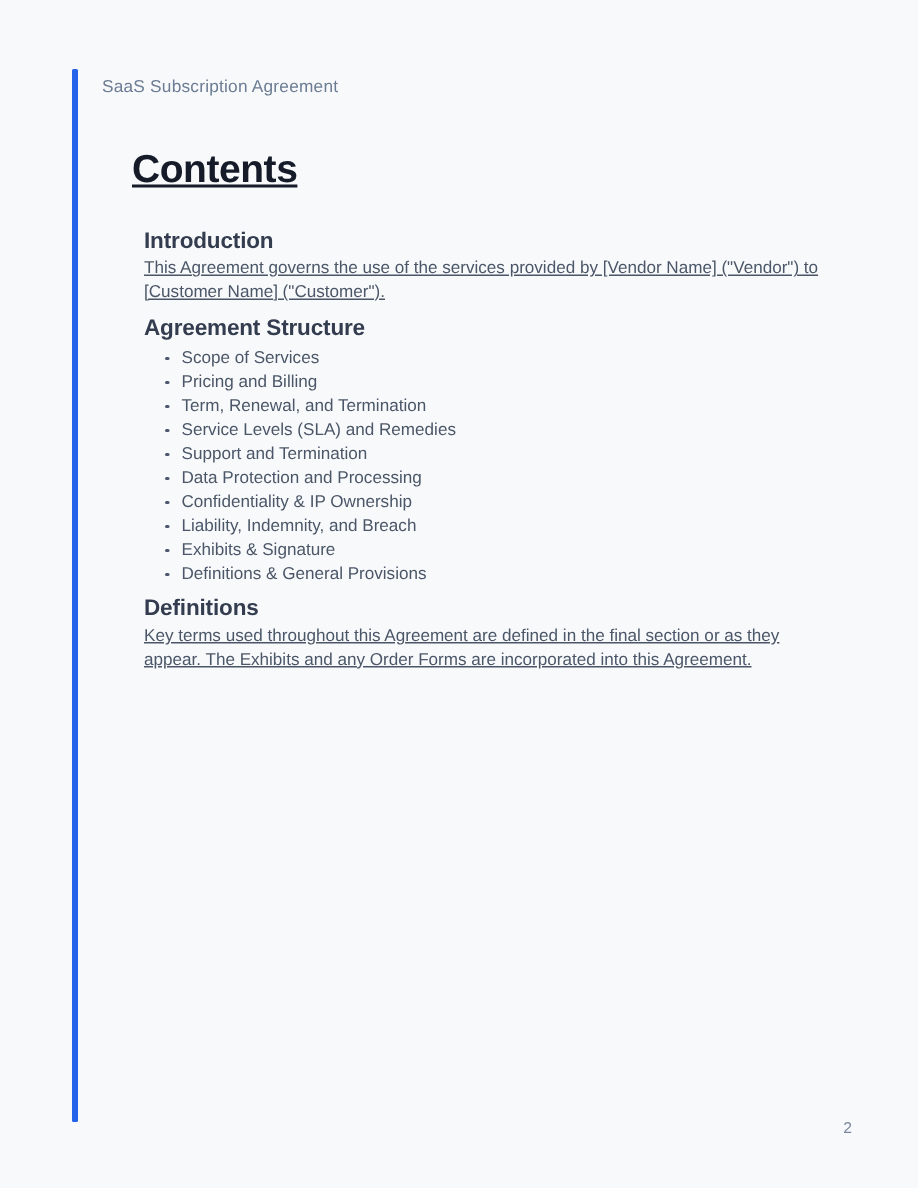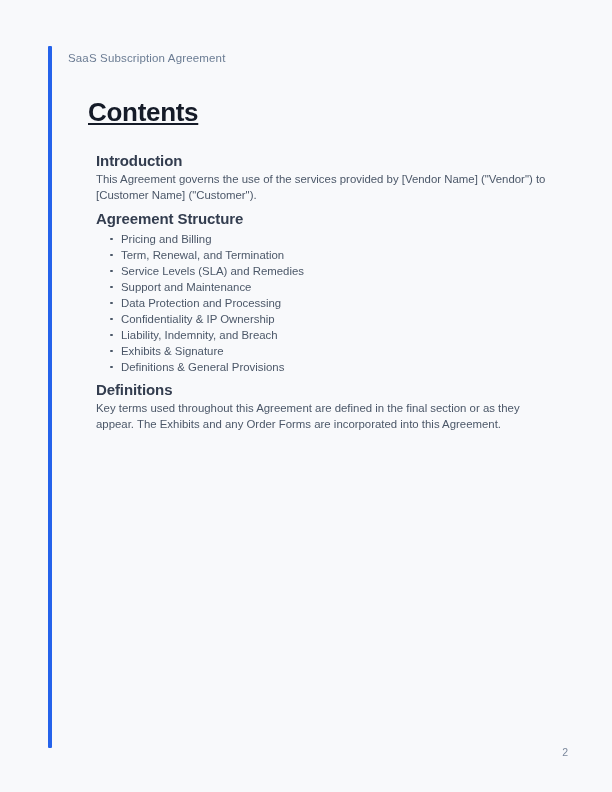--- a/index.html
+++ b/index.html
@@ -73,20 +73,21 @@
     margin: 0 0 1px 0;
     letter-spacing: -0.1px;
     line-height: 1.35;
   }
 
   .section-para {
     font-size: 11.4px;
     color: #4b5768;
     line-height: 15.6px;
     margin: 0 0 6px 0;
+    text-decoration: underline;
   }
 
   .section-list {
     list-style: none;
     margin: 0 0 5px 0;
     padding: 0;
   }
 
   .section-list li {
     position: relative;
@@ -134,24 +135,25 @@
   <div class="content">
 
     <div class="block">
       <h2 class="section-heading">Introduction</h2>
       <p class="section-para">This Agreement governs the use of the services provided by [Vendor Name] ("Vendor") to [Customer Name] ("Customer").</p>
     </div>
 
     <div class="block">
       <h2 class="section-heading">Agreement Structure</h2>
       <ul class="section-list">
+        <li>Scope of Services</li>
         <li>Pricing and Billing</li>
         <li>Term, Renewal, and Termination</li>
         <li>Service Levels (SLA) and Remedies</li>
-        <li>Support and Maintenance</li>
+        <li>Support and Termination</li>
         <li>Data Protection and Processing</li>
         <li>Confidentiality &amp; IP Ownership</li>
         <li>Liability, Indemnity, and Breach</li>
         <li>Exhibits &amp; Signature</li>
         <li>Definitions &amp; General Provisions</li>
       </ul>
     </div>
 
     <div class="block">
       <h2 class="section-heading">Definitions</h2>

